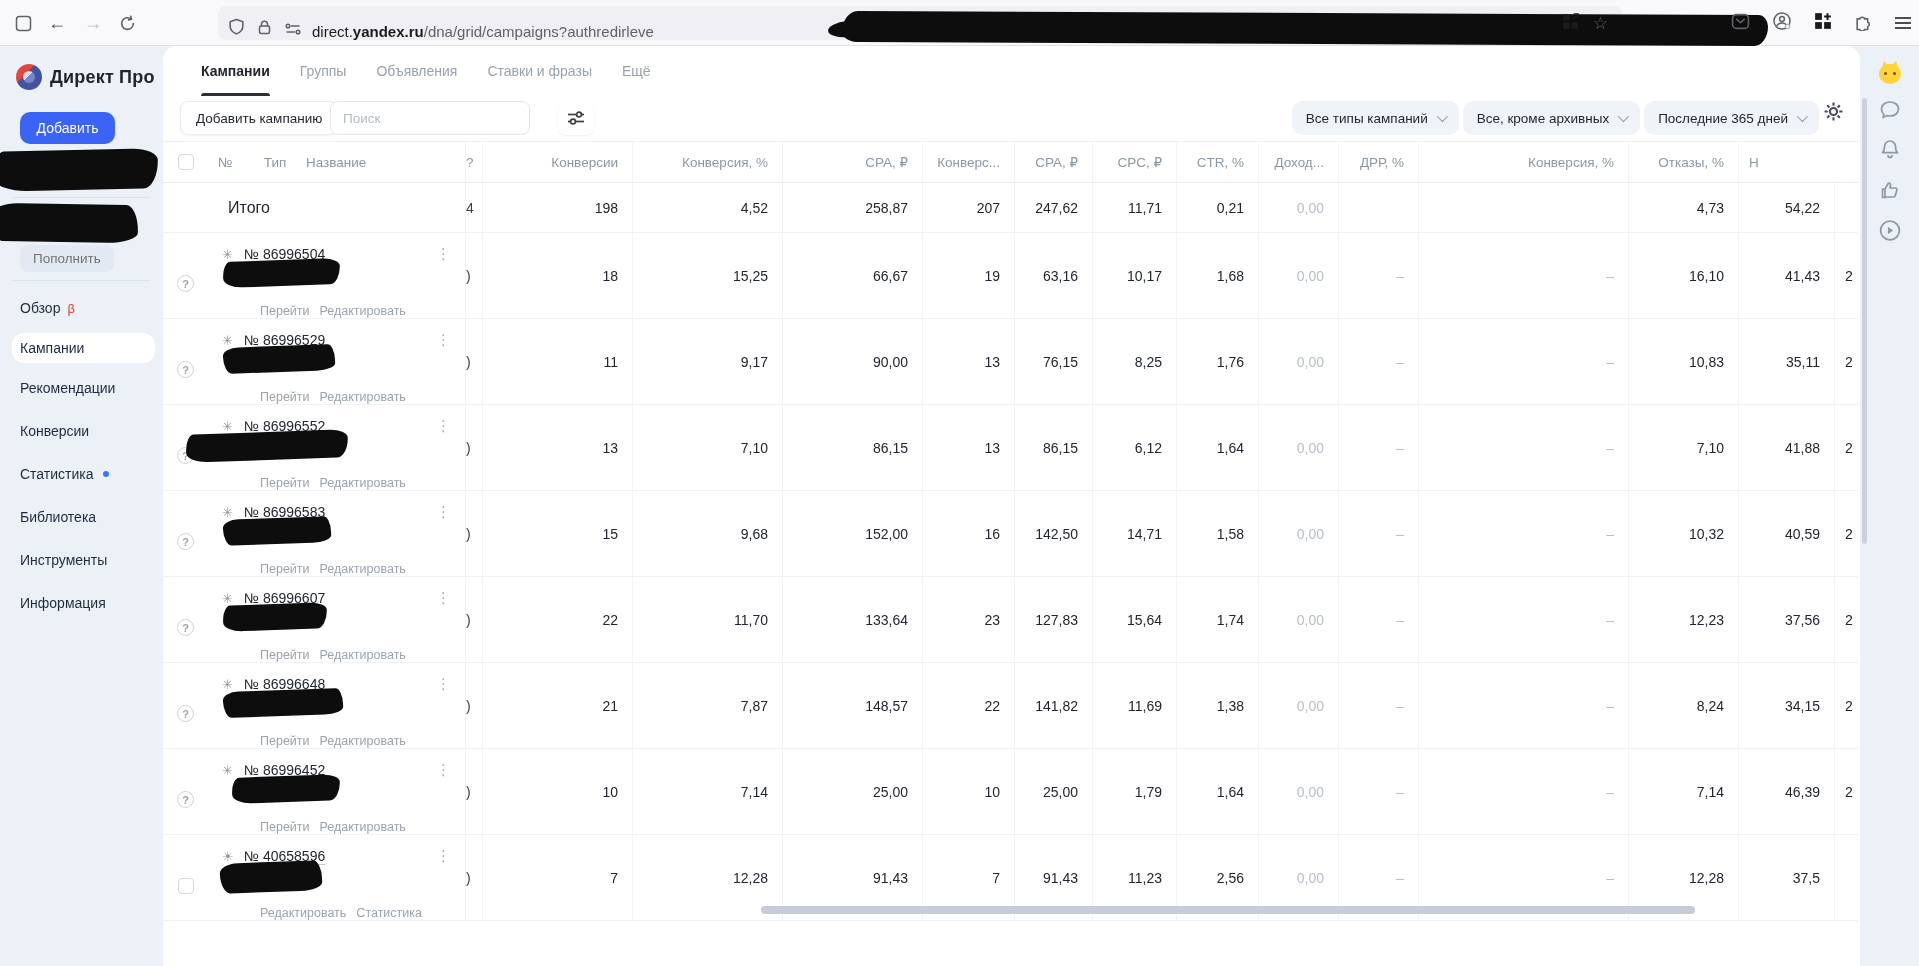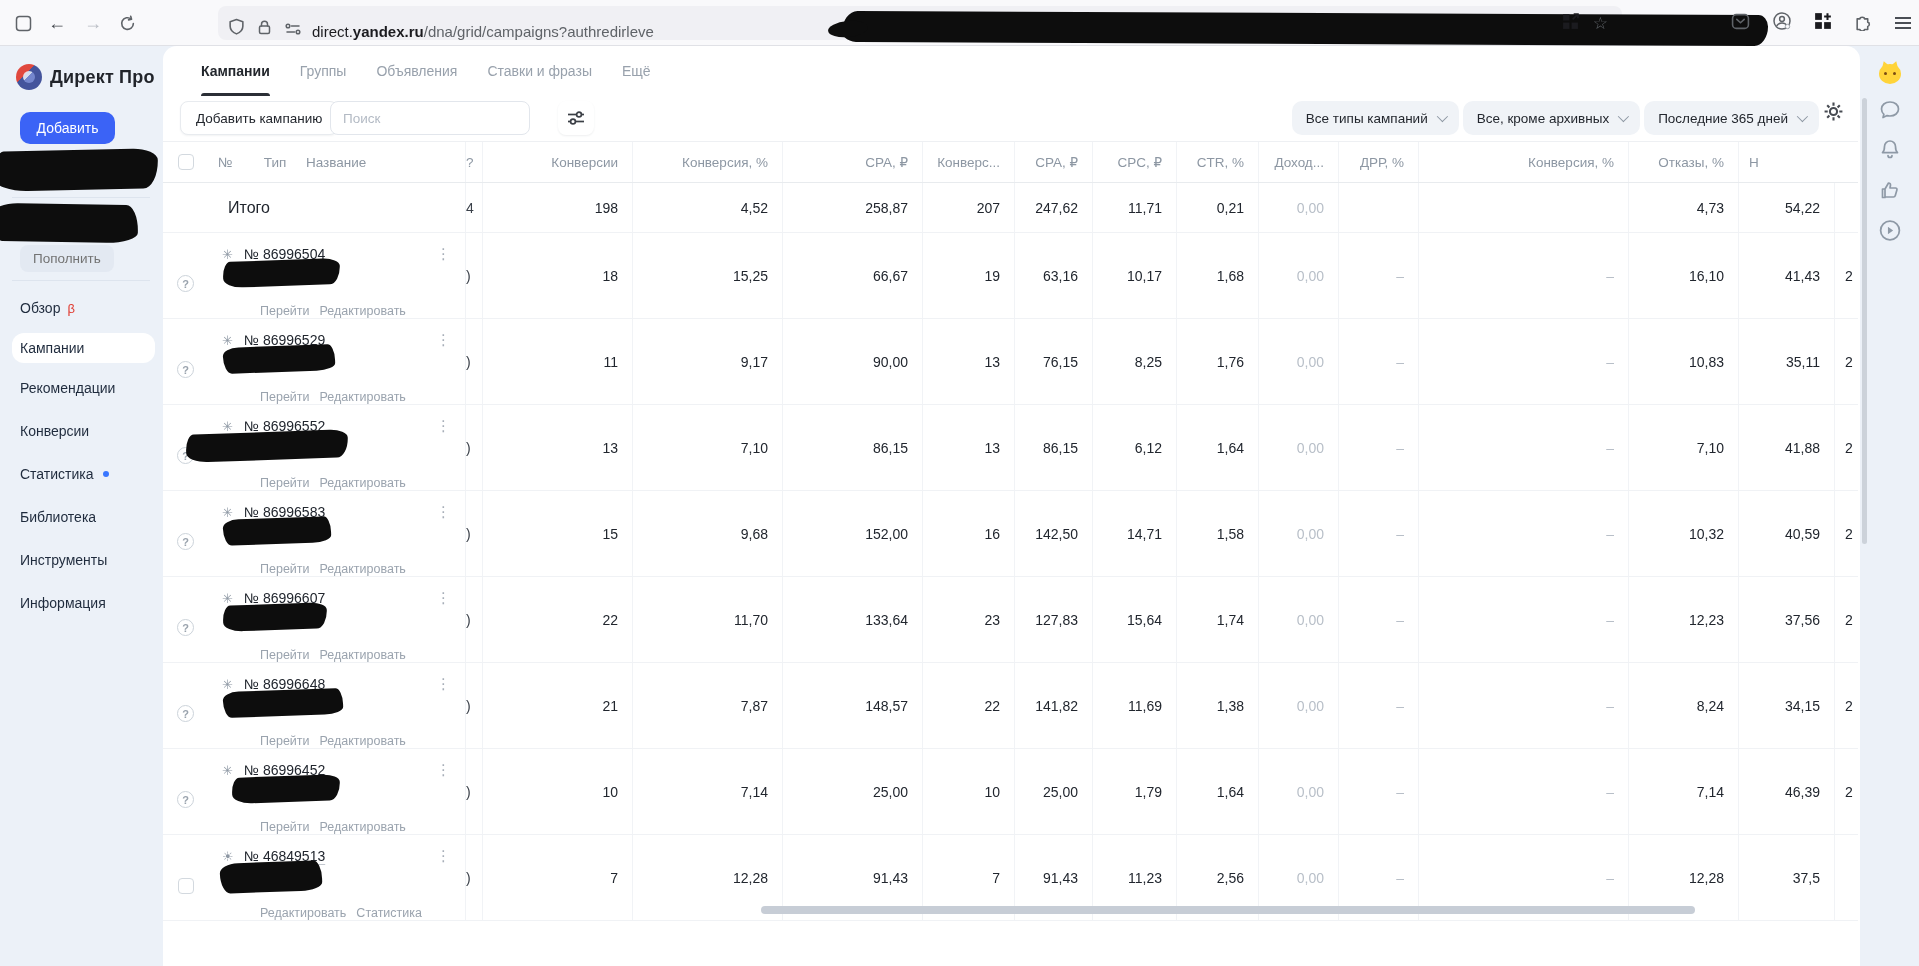--- a/index.html
+++ b/index.html
@@ -498,21 +498,21 @@
         </div>
 
         <div class="trow data-row">
           <div class="cell lead">
 
             <span class="checkbox lead-check"></span>
           </div>
           <div class="name-block">
             <div class="id-line">
               <span class="type-glyph">☀</span>
-              <span class="camp-id">№ 46849513</span>
+              <span class="camp-id">№ 40658596</span>
             </div>
             <span class="kebab">⋮</span>
             <div class="row-redact"></div>
             <div class="row-links">
                 <span>Редактировать</span>
                 <span>Статистика</span>
               </div>
           </div>
           <div class="clipcell vline clip-val">)</div>
           <div class="row-vals" style="display:contents"><div class="cell num vline">7</div><div class="cell num vline">12,28</div><div class="cell num vline">91,43</div><div class="cell num vline">7</div><div class="cell num vline">91,43</div><div class="cell num vline">11,23</div><div class="cell num vline">2,56</div><div class="cell num vline muted">0,00</div><div class="cell num vline muted">–</div><div class="cell num vline muted">–</div><div class="cell num vline">12,28</div><div class="cell num vline">37,5</div><div class="cell last vline"></div></div>

